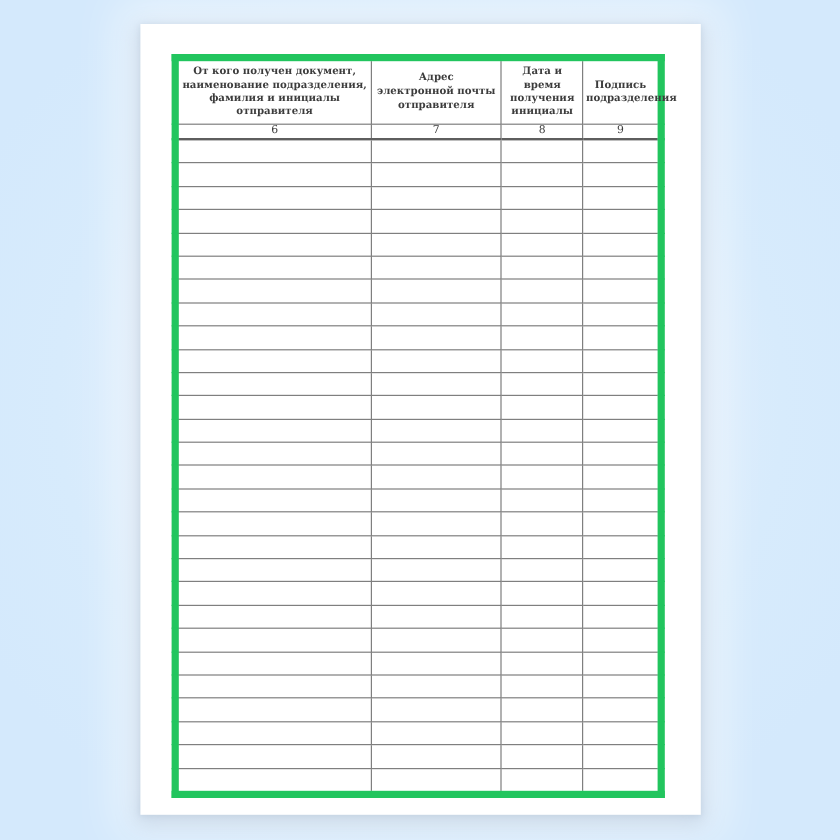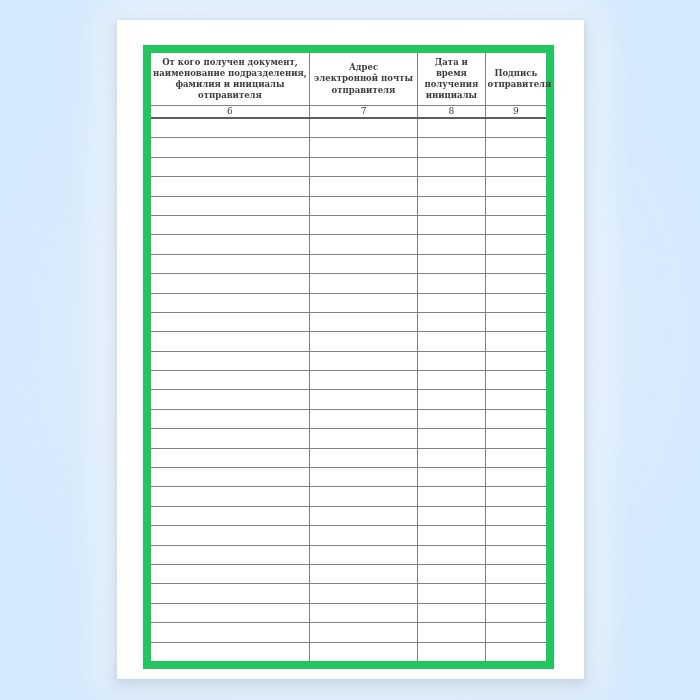--- a/index.html
+++ b/index.html
@@ -36,21 +36,21 @@
     left: 26px;
     top: 25px;
     width: 411px;
     border-collapse: collapse;
     table-layout: fixed;
   }
   table.journal, table.journal th, table.journal td {
     border: 1px solid #7f7f7f;
   }
   table.journal {
-    border: 8px solid #22c55e;
+    border: 6px solid #22c55e;
   }
   table.journal thead th {
     height: 50px;
     padding: 1px 2px;
     font-size: 8.5px;
     font-weight: 700;
     line-height: 1.3;
     text-align: center;
     vertical-align: middle;
     white-space: pre-line;
@@ -93,21 +93,21 @@
 наименование подразделения,
 фамилия и инициалы
 отправителя</th>
             <th>Адрес
 электронной почты
 отправителя</th>
             <th>Дата и время
 получения
 инициалы</th>
             <th>Подпись
-отправителя</th>
+подразделения</th>
           </tr>
           <tr class="numbers">
             <td>6</td>
             <td>7</td>
             <td>8</td>
             <td>9</td>
           </tr>
         </thead>
       <tbody>
           <tr>

